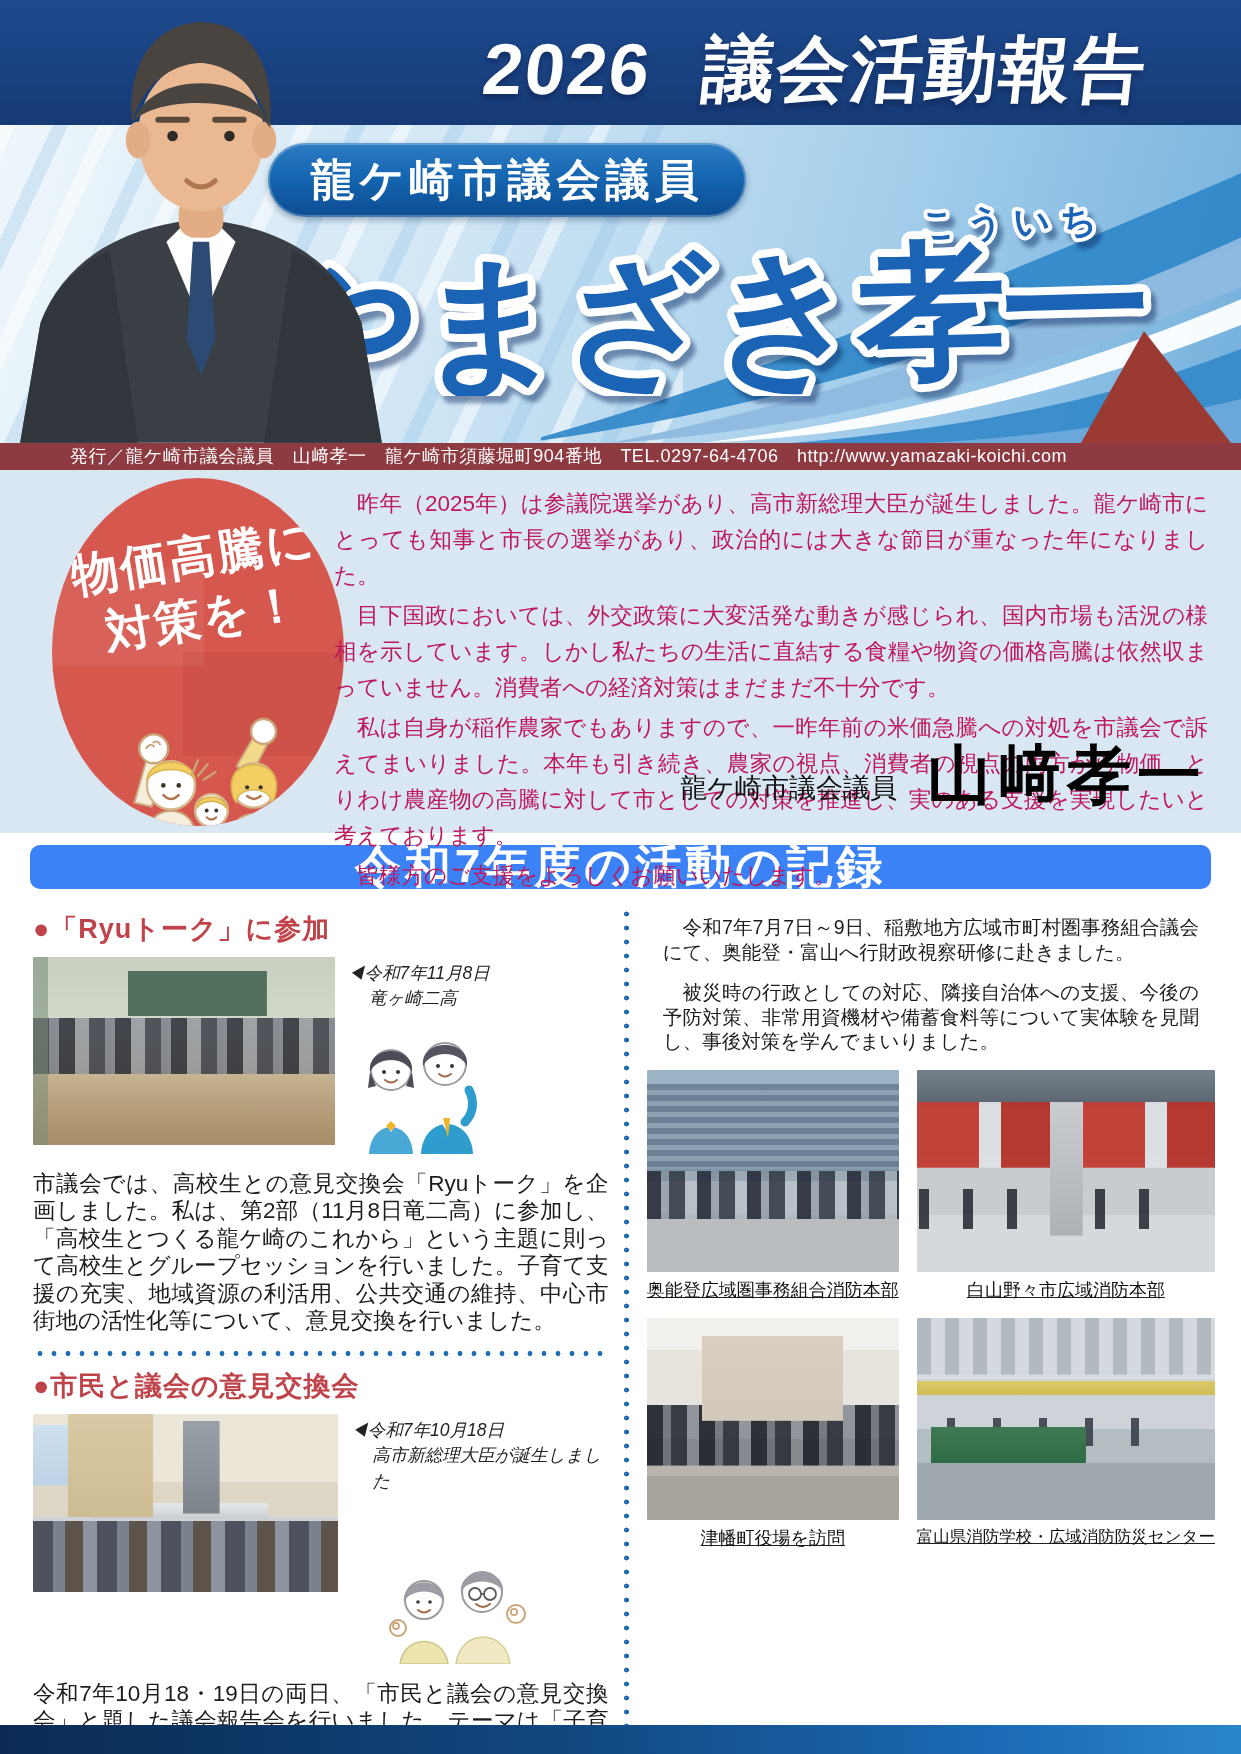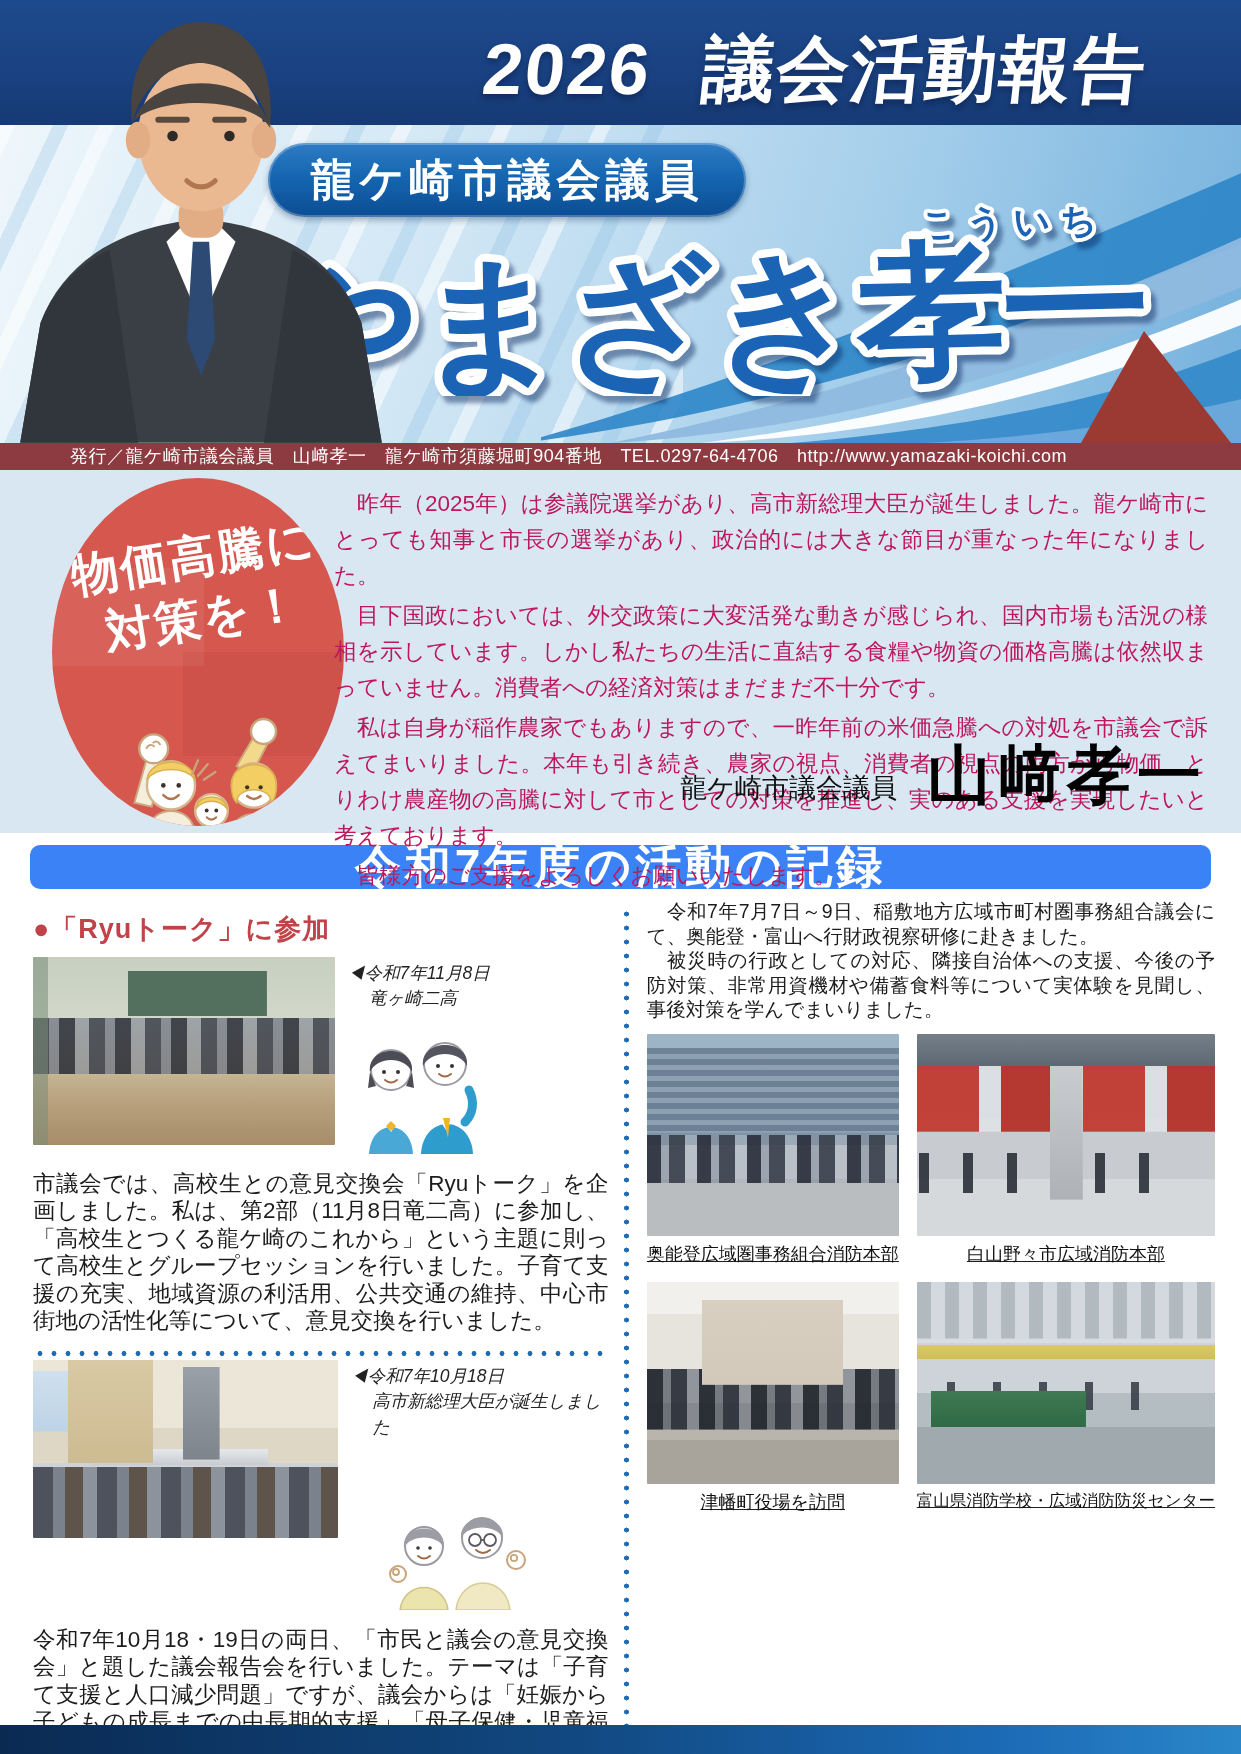--- a/index.html
+++ b/index.html
@@ -57,21 +57,21 @@
   .v-divider{width:5px;background-image:radial-gradient(circle,#1f6cb4 2.3px,rgba(0,0,0,0) 2.7px);
              background-size:5px 14px;background-repeat:repeat-y;margin-top:8px;margin-bottom:6px;}
   .col-right{flex:1;padding-left:18px;box-sizing:border-box;}
   .section-heading{font-size:27px;font-weight:800;color:#bf4348;margin:12px 0 10px 0;letter-spacing:1px;}
   .media-row{display:flex;gap:12px;align-items:flex-start;font-style:italic;}
   .caption-col{font-size:17.5px;line-height:1.45;color:#222;padding-top:4px;}
   .caption-col .cap2{padding-left:1.25em;}
   .body-text{font-size:22.5px;line-height:27.5px;text-align:justify;color:#1c1c1c;margin-top:12px;}
   .h-divider{height:5px;background-image:radial-gradient(circle,#1f6cb4 2.3px,rgba(0,0,0,0) 2.7px);
              background-size:14px 5px;background-repeat:repeat-x;margin:16px 0 4px 0;}
-  .right-body{font-size:19.5px;line-height:24.5px;text-align:justify;color:#1c1c1c;margin:0;}
+  .right-body{font-size:19.5px;line-height:24.5px;text-align:justify;color:#1c1c1c;margin:16px;}
   .photo{border-radius:1px;}
   .photo-grid{display:grid;grid-template-columns:1fr 1fr;gap:16px 18px;margin-top:12px;text-decoration:underline;}
   .photo-grid figure{margin:0;}
   .photo-grid .photo{width:100%;height:202px;}
   .photo-grid figcaption{text-align:center;font-size:18px;color:#111;margin-top:6px;white-space:nowrap;}
   .photo-grid figcaption.small{font-size:16.5px;}
 
   
   .ph-classroom{width:302px;height:188px;background:
      linear-gradient(90deg,rgba(120,140,120,.55) 0 5%,rgba(0,0,0,0) 5%),
@@ -252,20 +252,21 @@
             <path d="M84,90 L93,104 L102,90 Z" fill="#ffffff"></path>
             <path d="M90,92 L97,92 L95,112 Z" fill="#f0b429"></path>
             <path d="M112,96 C120,88 122,76 116,64" stroke="#2e9ccd" stroke-width="9" fill="none" stroke-linecap="round"></path>
           </svg>
         </div>
       </div>
       <div class="body-text">市議会では、高校生との意見交換会「Ryuトーク」を企画しました。私は、第2部（11月8日竜二高）に参加し、「高校生とつくる龍ケ崎のこれから」という主題に則って高校生とグループセッションを行いました。子育て支援の充実、地域資源の利活用、公共交通の維持、中心市街地の活性化等について、意見交換を行いました。</div>
 
       <div class="h-divider"></div>
 
+      <div class="section-heading">●市民と議会の意見交換会</div>
       <div class="media-row">
         <div class="photo ph-meeting"></div>
         <div>
           <div class="caption-col">
             <div>◀令和7年10月18日</div>
             <div class="cap2">高市新総理大臣が誕生しました</div>
           </div>
           <svg class="seniors-svg" viewBox="0 0 150 106" aria-hidden="true">
             <circle cx="44" cy="42" r="19" fill="#ffffff" stroke="#9a9aa0" stroke-width="2"></circle>
             <path d="M24,44 C22,18 66,18 64,44 C58,30 30,30 24,44 Z" fill="#9c9ca4"></path>

